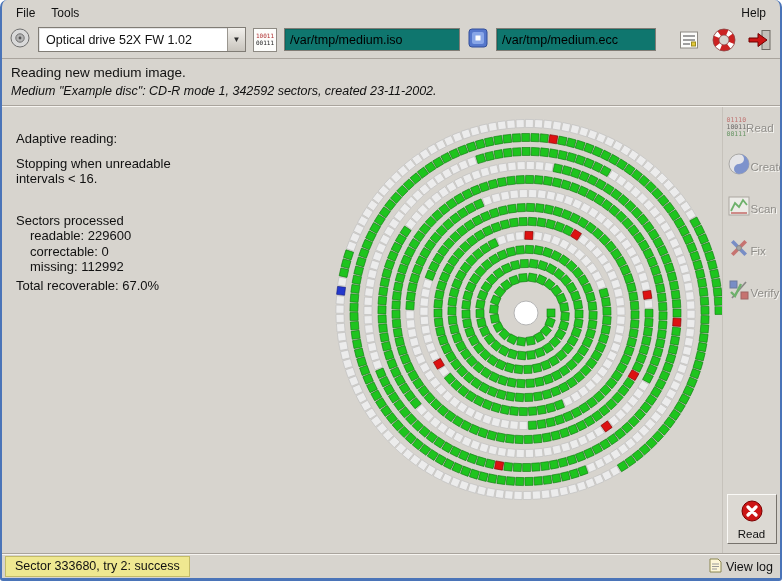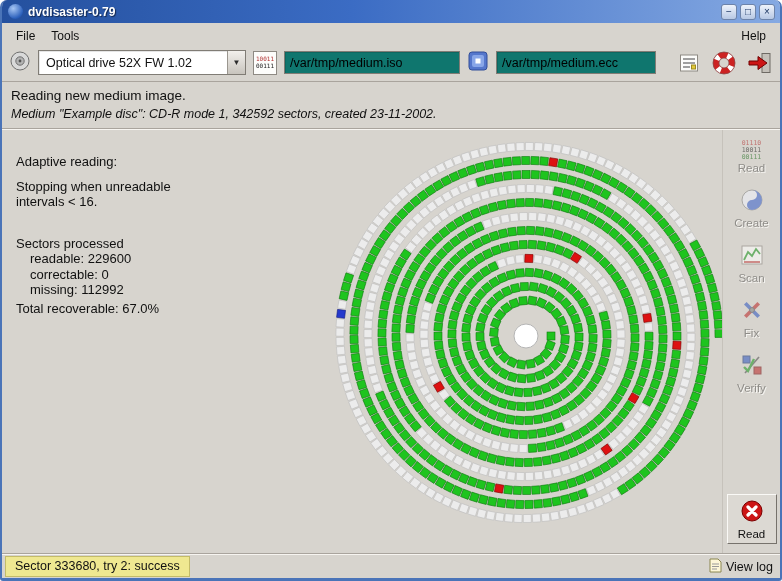--- a/index.html
+++ b/index.html
@@ -51,47 +51,38 @@
   
   .main{flex:1;display:flex;border-top:1px solid #f7f5f1;border-bottom:1px solid #a9a49d;min-height:0;}
   .workarea{position:relative;flex:1;overflow:hidden;}
   #spiral-svg{position:absolute;left:0;top:0;}
   .infopanel{position:absolute;left:14px;top:24px;font-size:13px;line-height:15.5px;}
   .sp9{height:9px;} .sp24{height:26px;} .sp3{height:3px;}
   .indent{padding-left:14px;}
   
   .sidebar{width:58px;flex:0 0 58px;display:flex;flex-direction:column;align-items:center;
     padding:6px 2px 9px;gap:7px;border-left:1px solid #c6c2bb;}
-  .tool-btn{width:52px;display:flex;flex-direction:column;align-items:center;padding:3px 0 2px;
+  .tool-btn{width:52px;display:flex;flex-direction:row;align-items:center;padding:3px 0 2px;
     background:transparent;border:1px solid transparent;}
   .tool-btn .lbl{font-size:11.5px;color:#8f8d89;text-shadow:1px 1px 0 #f7f6f3;margin-top:1px;}
   .dis{opacity:.6;}
   .stop-btn{margin-top:auto;width:50px;padding:4px 0 3px;display:flex;flex-direction:column;align-items:center;
     background:#dcd9d3;border:1px solid;border-color:#faf9f6 #76726c #76726c #faf9f6;}
   .stop-btn .lbl{font-size:11.5px;color:#111;margin-top:1px;}
   
   .statusbar{height:24px;flex:0 0 24px;display:flex;align-items:center;padding:0 7px 0 3px;gap:0;
     border-top:1px solid #f7f5f1;font-size:12.5px;}
   .status-msg{background:#efe891;border:1px solid #c3bb69;padding:2px 9px 3px;white-space:nowrap;}
   .view-log{margin-left:auto;display:flex;align-items:center;gap:4px;}
 </style>
 </head>
 <body>
 
 <div class="window">
 
-  <div class="titlebar">
-    <span class="app-icon"></span>
-    <span class="title-text">dvdisaster-0.79</span>
-    <span class="win-btns">
-      <span class="win-btn">−</span>
-      <span class="win-btn">□</span>
-      <span class="win-btn">×</span>
-    </span>
-  </div>
 
   <div class="menubar">
     <span class="menu-item">File</span>
     <span class="menu-item">Tools</span>
     <span class="menu-item menu-right">Help</span>
   </div>
 
   <div class="toolbar">
     <span>
       <svg width="22" height="22" viewBox="0 0 22 22">

